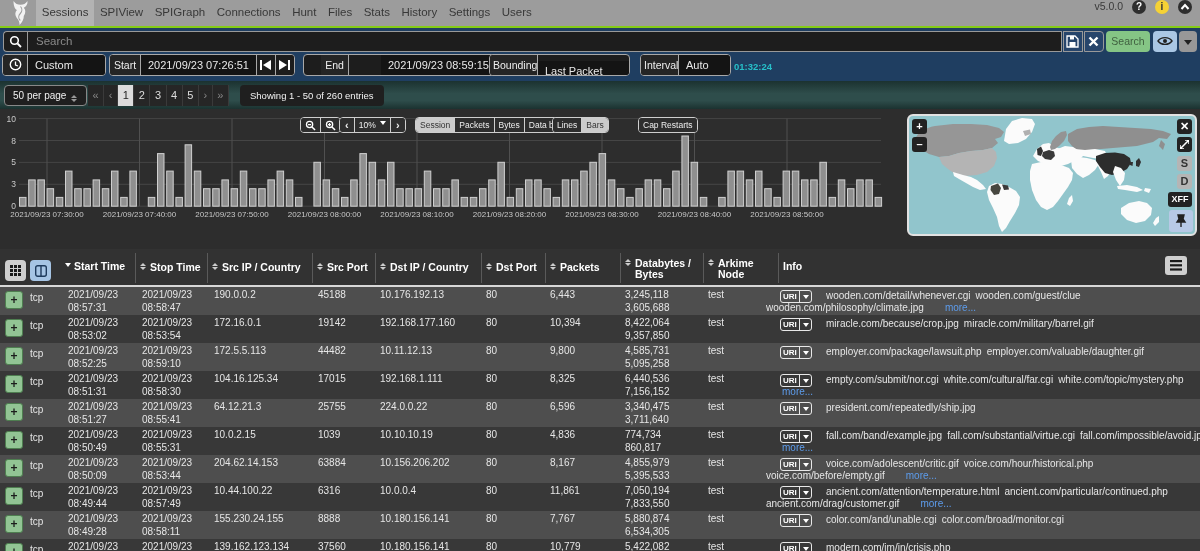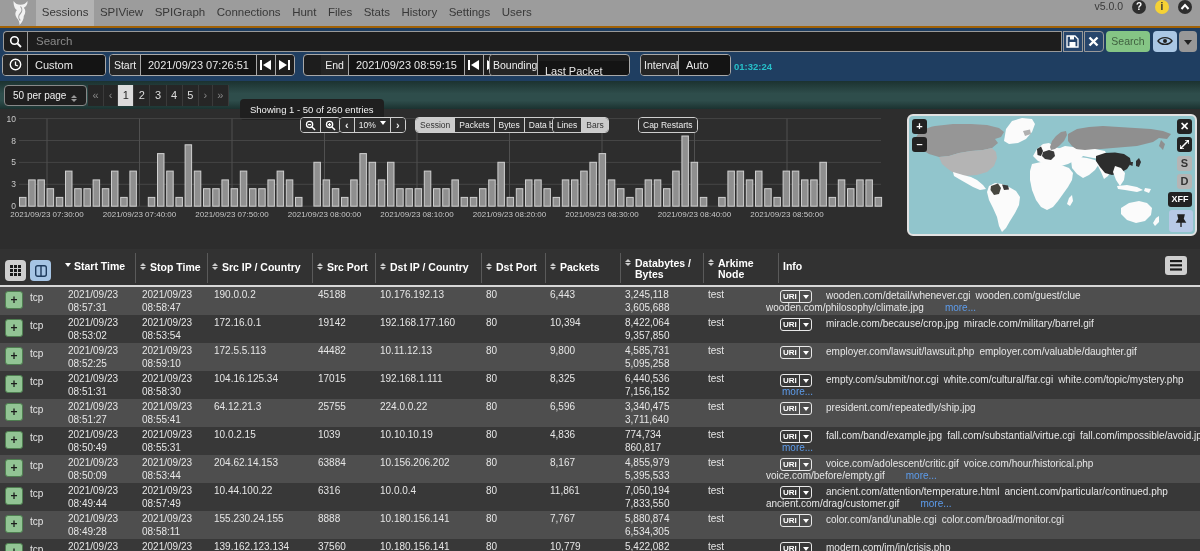--- a/index.html
+++ b/index.html
@@ -10,21 +10,21 @@
 .nav .logo { position:absolute; left:11px; top:1px; }
 .nav ul { position:absolute; left:36px; top:0; height:26px; list-style:none; display:flex; }
 .nav li { padding:0 5.75px; font-size:11.5px; color:#383838; line-height:25px; }
 .nav li.act { background:#b3b3b3; }
 .navright { position:absolute; right:8px; top:0; height:26px; display:flex; align-items:flex-start; gap:9px; }
 .ver { font-size:10.5px; color:#3a3a3a; }
 .cico { width:14px; height:14px; border-radius:50%; background:#2e2e2e; color:#fff; font-size:10px;
   font-weight:bold; text-align:center; line-height:14px; display:inline-block; }
 .cico.yel { background:#f5d235; color:#333; }
 
-.srow { position:absolute; left:0; top:26px; width:1200px; height:26px; background:#1f3e61; border-top:2px solid #a16207; }
+.srow { position:absolute; left:0; top:26px; width:1200px; height:26px; background:#1f3e61; border-top:2px solid #84cc16; }
 .sbtn { position:absolute; left:3px; top:3px; width:24px; height:21px; background:#1d1d1d;
   border:1px solid #999; border-right:none; border-radius:4px 0 0 4px; }
 .sinput { position:absolute; left:27px; top:3px; width:1035px; height:21px; background:#1d1d1d;
   border:1px solid #999; color:#8a8a8a; font-size:11.5px; line-height:19px; padding-left:8px; }
 .ibtn { position:absolute; top:3px; width:20px; height:21px; background:#27456b; border:1px solid #999; }
 .grbtn { position:absolute; left:1106px; top:3px; width:44px; height:21px; background:#85c585; border-radius:4px;
   color:#3f5f3f; font-size:10.5px; text-align:center; line-height:20px; }
 .eyebtn { position:absolute; left:1153px; top:3px; width:24px; height:21px; background:#aac7e4; border-radius:4px; }
 .carbtn { position:absolute; left:1179px; top:3px; width:18px; height:21px; background:#989898; border-radius:4px; }
 .carbtn:after { content:""; position:absolute; left:5px; top:9px; border:4px solid transparent; border-top:5px solid #222; }
@@ -41,21 +41,21 @@
   background:linear-gradient(180deg,#1b3230 0%,#2e4d4b 45%,#2e4d4b 70%,#1b3230 100%); }
 .pp { position:absolute; left:4px; top:4px; width:83px; height:21px; background:#1f1f1f; border:1px solid #888;
   border-radius:4px; color:#f0f0f0; font-size:10px; line-height:19px; padding-left:8px; }
 .pp .updn { position:absolute; right:5px; top:4px; }
 .pgr { position:absolute; left:88px; top:4px; height:21px; display:flex; }
 .pgb { min-width:14px; padding:0 4.5px; height:21px; background:#262626; color:#ddd; font-size:11px;
   line-height:20px; text-align:center; border-right:1px solid #3a3a3a; }
 .pgb.mut { color:#888; }
 .pgb.on { background:#dcdcdc; color:#222; }
 .showing { position:absolute; left:240px; top:4px; height:21px; background:#1f1f1f; border-radius:4px;
-  color:#f2f2f2; font-size:9.5px; line-height:21px; padding:0 10px;margin-top:14px; }
+  color:#f2f2f2; font-size:9.5px; line-height:21px; padding:0 10px; }
 
 .gctl { position:absolute; top:117px; height:16px; }
 .gbgrp.abs { position:absolute; top:0; }
 .gbgrp { display:flex; border:1px solid #cfcfcf; border-radius:4px; overflow:hidden; height:16px; background:#2e2e2e; }
 .gbi { height:14px; background:#2e2e2e; color:#eee; font-size:8.5px; line-height:14px; padding:0 4px;
   border-right:1px solid #cfcfcf; }
 .gbi:last-child { border-right:none; }
 .gbi.on { background:#cccccc; color:#333; }
 
 .map { position:absolute; left:907px; top:114px; width:290px; height:122px; background:#91c5cc;
@@ -162,21 +162,21 @@
       <rect x="0" y="0" width="2" height="10" fill="#fff"></rect>
           <path d="M11,0 L3,5 L11,10 Z" fill="#fff"></path>
         </svg></div>
     <div class="tbtn"><svg width="11" height="10" viewBox="0 0 11 10" style="margin:5px 0 0 3px">
       <rect x="9" y="0" width="2" height="10" fill="#fff"></rect>
           <path d="M0,0 L8,5 L0,10 Z" fill="#fff"></path>
         </svg></div>
   </div>
   <div class="tgrp" style="left:303px;padding-left:17px;">
     <div class="tlbl" style="width:28px;">End</div>
-    <div class="tval" style="width:115px;">2021/09/23 08:59:15</div>
+    <div class="tval" style="width:115px;margin-left:32px;">2021/09/23 08:59:15</div>
     <div class="tbtn"><svg width="11" height="10" viewBox="0 0 11 10" style="margin:5px 0 0 3px">
       <rect x="0" y="0" width="2" height="10" fill="#fff"></rect>
           <path d="M11,0 L3,5 L11,10 Z" fill="#fff"></path>
         </svg></div>
     <div class="tbtn"><svg width="11" height="10" viewBox="0 0 11 10" style="margin:5px 0 0 3px">
       <rect x="9" y="0" width="2" height="10" fill="#fff"></rect>
           <path d="M0,0 L8,5 L0,10 Z" fill="#fff"></path>
         </svg></div>
   </div>
   <div class="tgrp" style="left:489px;">
@@ -511,21 +511,21 @@
 <td class="ctime">2021/09/23<br>08:52:25</td>
 <td>2021/09/23<br>08:59:10</td>
 <td>172.5.5.113</td>
 <td>44482</td>
 <td>10.11.12.13</td>
 <td>80</td>
 <td>9,800</td>
 <td>4,585,731<br>5,095,258</td>
 <td>test</td>
 <td class="cinfo">
-          <div class="iline1"><span class="uribtn">URI<span class="sep"></span><span class="caret"></span></span><span class="lnk">employer.com/lawsuit/lawsuit.php</span><span class="lnk">employer.com/valuable/daughter.gif</span></div>
+          <div class="iline1"><span class="uribtn">URI<span class="sep"></span><span class="caret"></span></span><span class="lnk">employer.com/package/lawsuit.php</span><span class="lnk">employer.com/valuable/daughter.gif</span></div>
         </td>
 </tr>
 <tr class="even">
 <td class="cctl"><span class="plus">+</span><span class="proto">tcp</span></td>
 <td class="ctime">2021/09/23<br>08:51:31</td>
 <td>2021/09/23<br>08:58:30</td>
 <td>104.16.125.34</td>
 <td>17015</td>
 <td>192.168.1.111</td>
 <td>80</td>

